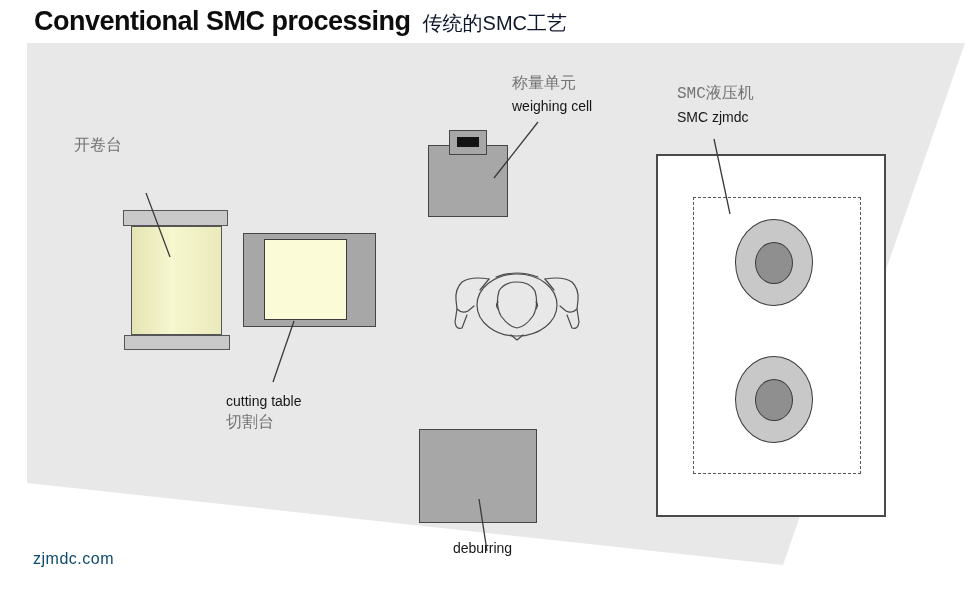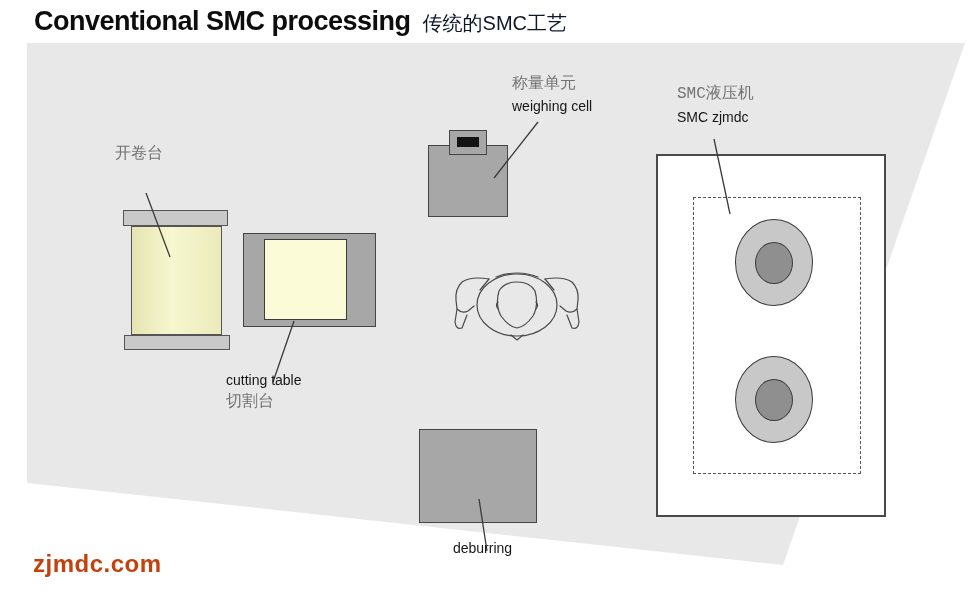--- a/index.html
+++ b/index.html
@@ -34,21 +34,21 @@
 
   .display{background:#141414;}
 
   
   .label{position:absolute;white-space:nowrap;}
   .label .zh{display:block;font-size:16px;line-height:20px;font-family:Liberation Mono, monospace;color:#737373;}
   .label .en{display:block;font-size:14px;line-height:24px;color:#161616;}
   .press-label .en{line-height:27px;}
   .center{text-align:center;}
 
-  .watermark{left:33px;top:550px;font-size:24px;font-weight:700;color:#c2410c;letter-spacing:0.5px;}
+  .watermark{left:33px;top:550px;font-size:16px;font-weight:400;color:#0c4a6e;letter-spacing:0.5px;}
 
   svg{display:block;}
   .overlay{left:0;top:0;pointer-events:none;}
 </style>
 </head>
 <body>
 
 <div id="stage">
 
   <div class="abs platform"></div>
@@ -95,35 +95,35 @@
   </svg>
 
   <svg class="abs overlay" width="976" height="601" viewBox="0 0 976 601">
     <line x1="146" y1="193" x2="170" y2="257" stroke="#3a3a3a" stroke-width="1.3"></line>
     <line x1="294" y1="321" x2="273" y2="382" stroke="#3a3a3a" stroke-width="1.3"></line>
     <line x1="538" y1="122" x2="494" y2="178" stroke="#3a3a3a" stroke-width="1.3"></line>
     <line x1="714" y1="139" x2="730" y2="214" stroke="#3a3a3a" stroke-width="1.3"></line>
     <line x1="487" y1="551" x2="479" y2="499" stroke="#3a3a3a" stroke-width="1.3"></line>
   </svg>
 
-  <div class="label" style="left:74px;top:144px;margin-left:41px;">
+  <div class="label" style="left:74px;top:136px;">
     <span class="zh">开卷台</span>
   </div>
 
   <div class="label" style="left:512px;top:74px;">
     <span class="zh">称量单元</span>
     <span class="en">weighing cell</span>
   </div>
 
   <div class="label press-label" style="left:677px;top:84px;">
     <span class="zh">SMC液压机</span>
     <span class="en">SMC zjmdc</span>
   </div>
 
-  <div class="label" style="left:226px;top:368px;">
+  <div class="label" style="left:226px;top:389px;">
     <span class="en">cutting table</span>
     <span class="zh">切割台</span>
   </div>
 
   <div class="label center" style="left:400px;top:536px;width:165px;">
     <span class="en">deburring</span>
   </div>
 
   <div class="abs watermark">zjmdc.com</div>
 

